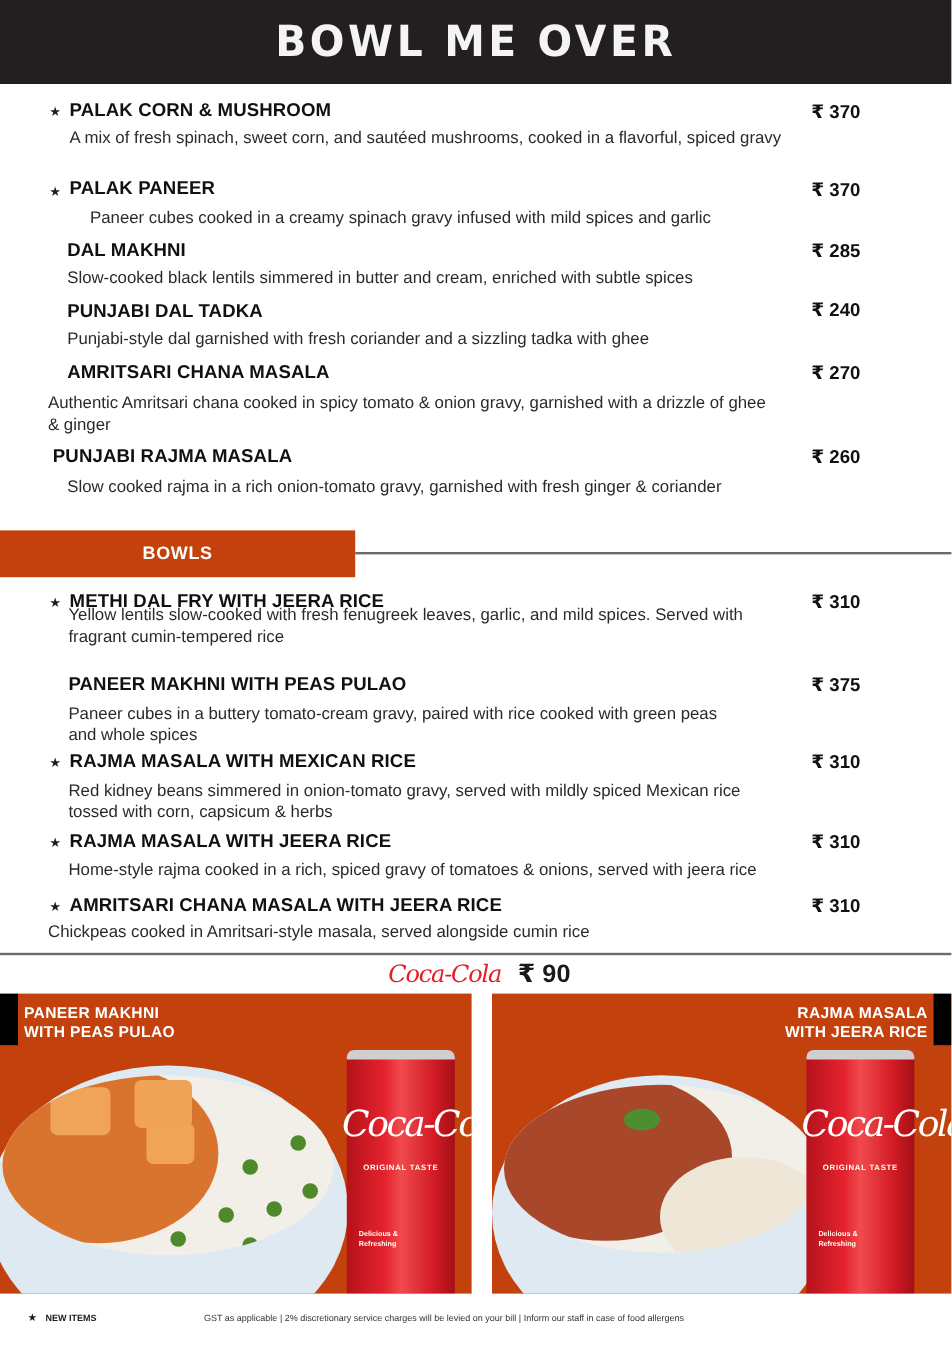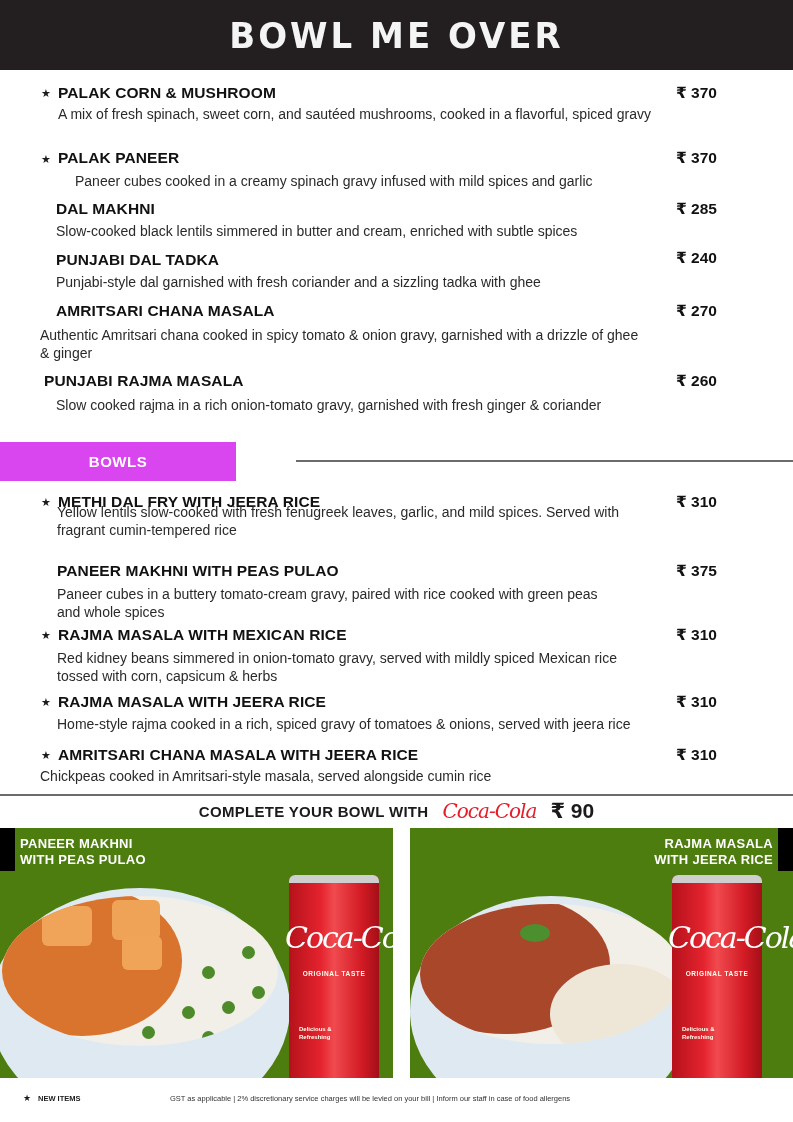--- a/index.html
+++ b/index.html
@@ -9,32 +9,32 @@
   .header { position: absolute; left: 0; top: 0; width: 793px; height: 70px; background: #231f20; display: flex; align-items: center; justify-content: center; }
   .header-title { color: #f4f4f4; font-family: "DejaVu Sans", sans-serif; font-weight: bold; font-size: 34px; letter-spacing: 3px; transform: scaleY(1.05); }
 
   .item { position: absolute; left: 0; width: 793px; }
   .item-row { position: relative; height: 20px; }
   .star { position: absolute; left: 41px; top: 3px; font-size: 11px; color: #1c1c1c; }
   .item-name { position: absolute; left: 58px; top: 0; font-weight: bold; font-size: 15.5px; letter-spacing: 0.1px; color: #111; white-space: nowrap; }
   .item-price { position: absolute; left: 676px; top: 0; font-weight: bold; font-size: 15.5px; color: #111; white-space: nowrap; }
   .item-desc { position: absolute; left: 58px; width: 630px; font-size: 14px; line-height: 18px; color: #2a2a2a; }
 
-  .section-bar { position: absolute; left: 0; top: 442px; width: 236px; height: 39px; background: #d946ef; display: flex; align-items: center; justify-content: center; }
+  .section-bar { position: absolute; left: 0; top: 442px; width: 296px; height: 39px; background: #c2410c; display: flex; align-items: center; justify-content: center; }
   .section-bar-label { color: #fff; font-weight: bold; font-size: 15px; letter-spacing: 0.5px; }
   .section-line { position: absolute; left: 296px; top: 460px; width: 497px; height: 2px; background: #6b6b6b; }
 
   .divider { position: absolute; left: 0; top: 794px; width: 793px; height: 2px; background: #6b6b6b; }
 
   .combo { position: absolute; left: 0; top: 796px; width: 793px; height: 30px; display: flex; align-items: center; justify-content: center; gap: 8px; }
   .combo-text { font-weight: bold; font-size: 15px; letter-spacing: 0.3px; color: #1a1a1a; }
   .coke-logo { font-family: "DejaVu Serif", serif; font-style: italic; font-size: 20px; color: #e41e2b; letter-spacing: -1px; margin: 0 6px; }
   .combo-price { font-weight: bold; font-size: 21px; color: #1a1a1a; }
 
-  .photo { position: absolute; top: 828px; height: 250px; background: #4d7c0f; overflow: hidden; }
+  .photo { position: absolute; top: 828px; height: 250px; background: #c2410c; overflow: hidden; }
   .photo.left { left: 0; width: 393px; }
   .photo.right { left: 410px; width: 383px; }
   .photo-label { position: absolute; color: #fff; font-weight: bold; font-size: 13px; line-height: 16px; letter-spacing: 0.3px; }
   .photo.left .photo-label { left: 20px; top: 8px; }
   .photo.right .photo-label { right: 20px; top: 8px; text-align: right; }
   .label-tab { position: absolute; top: 0; width: 15px; height: 43px; background: #000; }
   .photo.left .label-tab { left: 0; }
   .photo.right .label-tab { right: 0; }
 
   .bowl { position: absolute; border-radius: 50%; background: #dfe9f1; }
@@ -153,21 +153,20 @@
     <span class="star">★</span>
     <span class="item-name">AMRITSARI CHANA MASALA WITH JEERA RICE</span>
     <span class="item-price">₹ 310</span>
   </div>
   <div class="item-desc" style="top:21px;left:40px;">Chickpeas cooked in Amritsari-style masala, served alongside cumin rice</div>
 </div>
 
 <div class="divider"></div>
 
 <div class="combo">
-  <span class="combo-text">COMPLETE YOUR BOWL WITH</span>
   <span class="coke-logo">Coca-Cola</span>
   <span class="combo-price">₹ 90</span>
 </div>
 
 <div class="photo left">
   <div class="label-tab"></div>
   <div class="photo-label">
     <div>PANEER MAKHNI</div>
     <div>WITH PEAS PULAO</div>
   </div>

